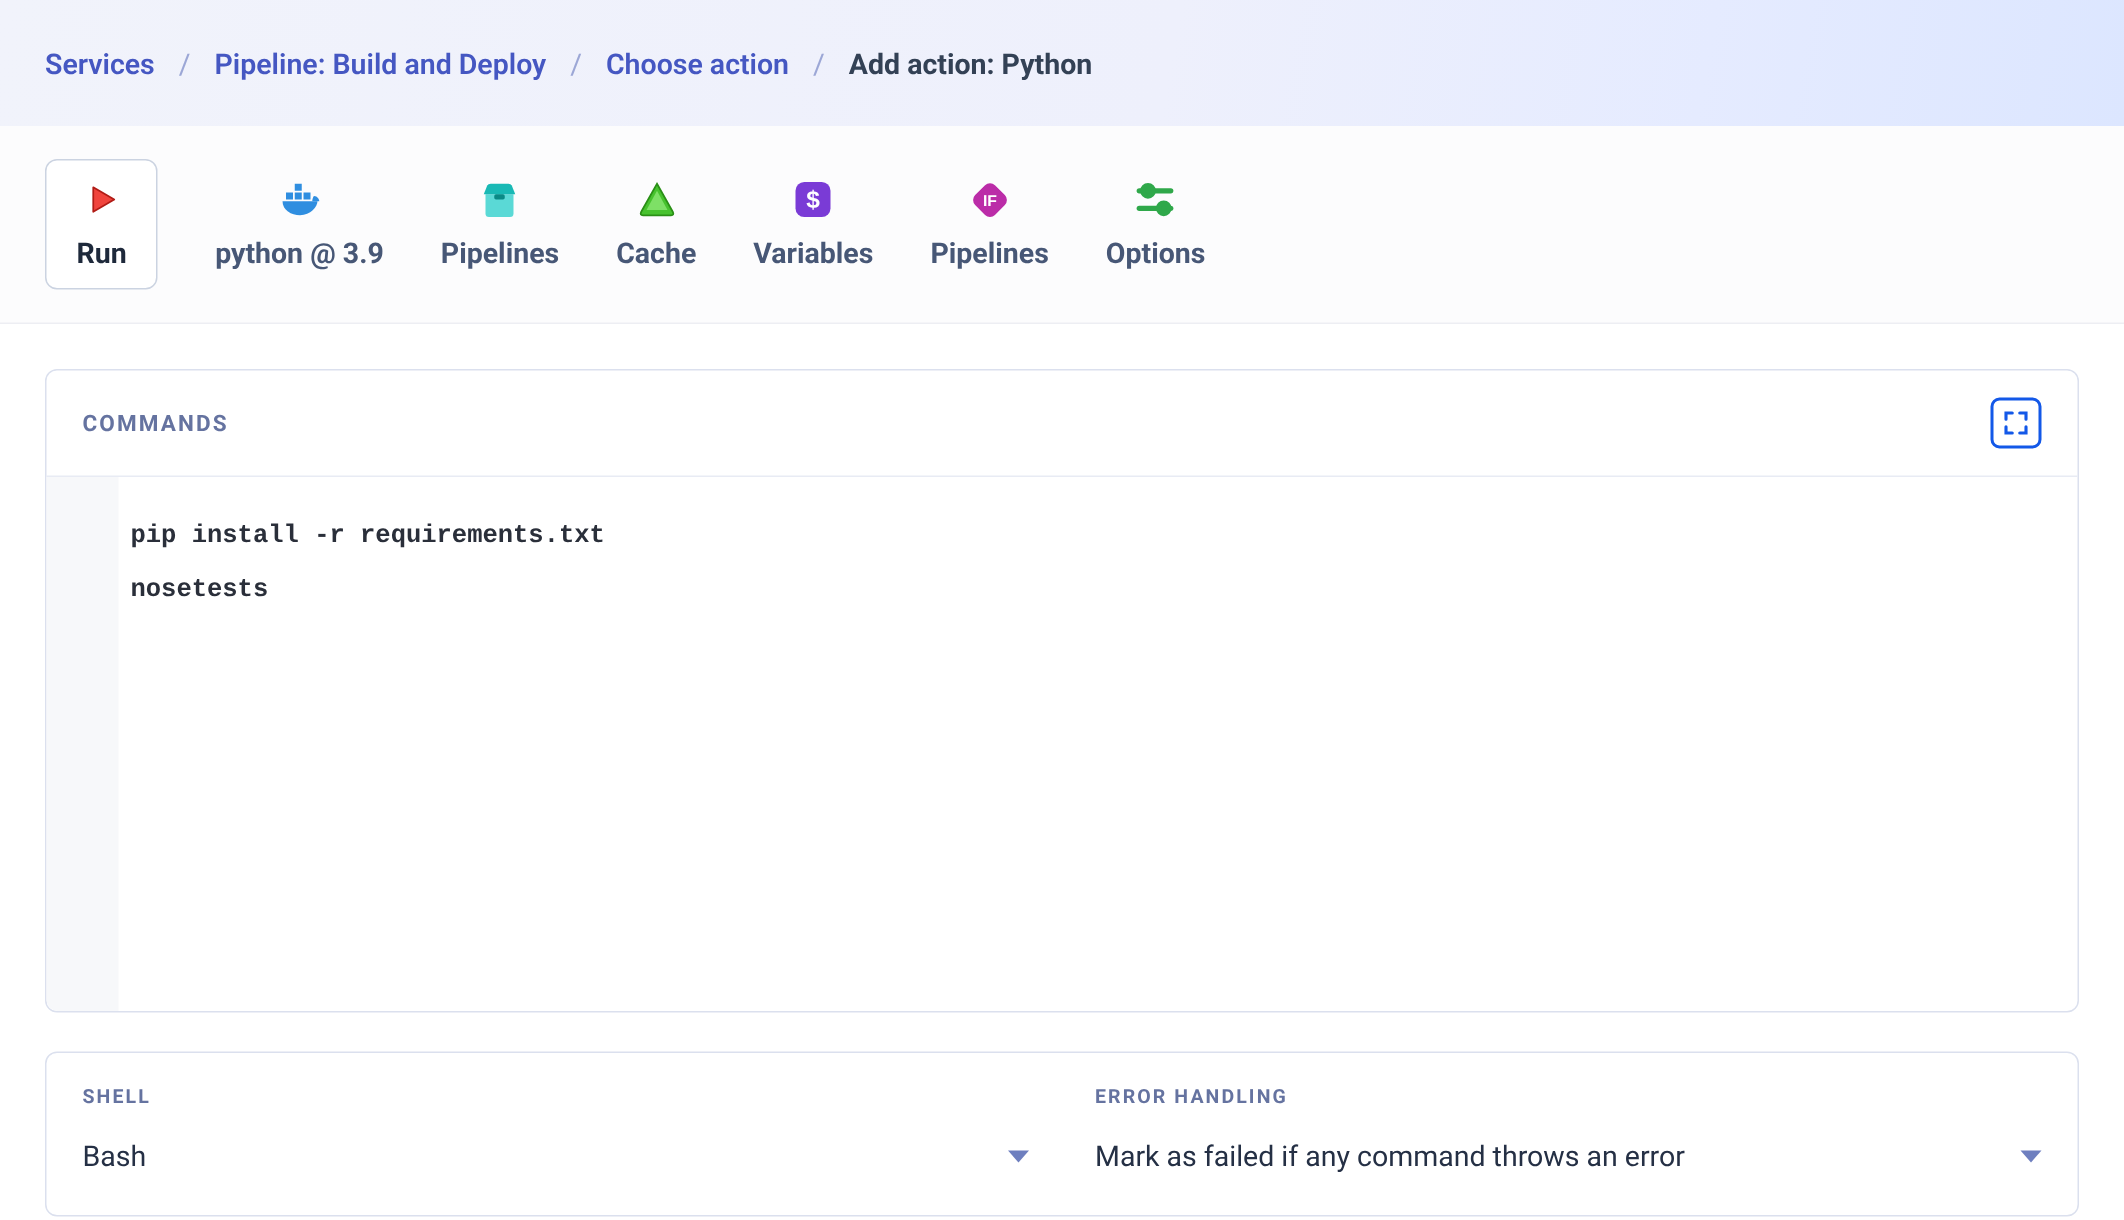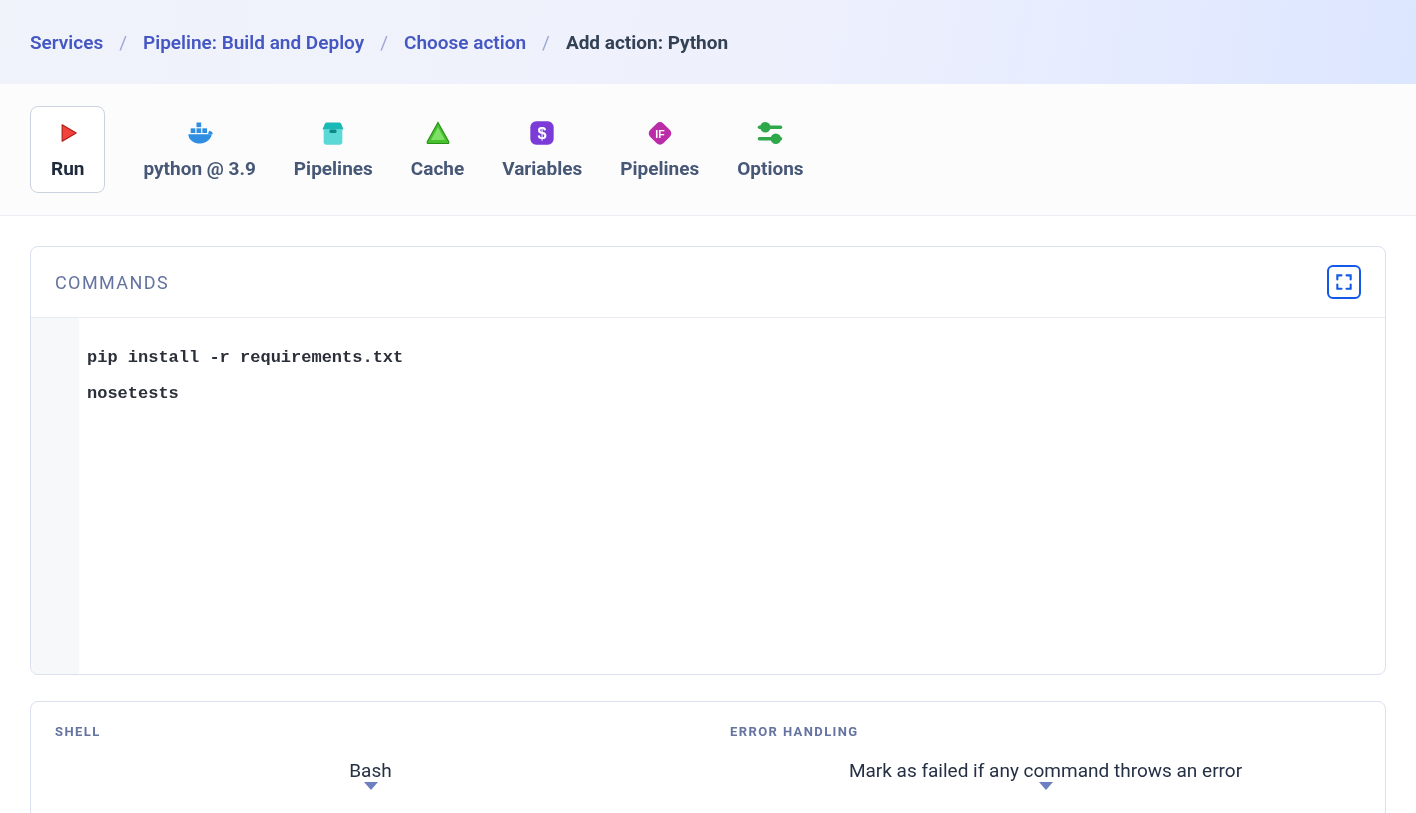--- a/index.html
+++ b/index.html
@@ -63,22 +63,22 @@
     margin-bottom: 26px;
   }
   .panel-header {
     display: flex;
     align-items: center;
     justify-content: space-between;
     padding: 18px 24px;
     border-bottom: 1px solid #e8ebf4;
   }
   .panel-title {
-    font-size: 18px;
-    font-weight: 400;
+    font-size: 15px;
+    font-weight: 700;
     letter-spacing: 1.4px;
     color: #6573a0;
   }
   .fullscreen-btn {
     width: 34px; height: 34px;
     border: 2px solid #1358e8;
     border-radius: 6px;
     display: flex; align-items: center; justify-content: center;
     cursor: pointer;
   }
@@ -120,21 +120,20 @@
     color: #6573a0;
     margin-bottom: 20px;
   }
   .select {
     display: flex;
     align-items: center;
     justify-content: space-between;
     font-size: 19px;
     color: #253045;
     cursor: pointer;
-    flex-direction: column;
   }
   .select .caret {
     width: 0; height: 0;
     border-left: 7px solid transparent;
     border-right: 7px solid transparent;
     border-top: 8px solid #6e7fbf;
   }
 </style>
 </head>
 <body>

